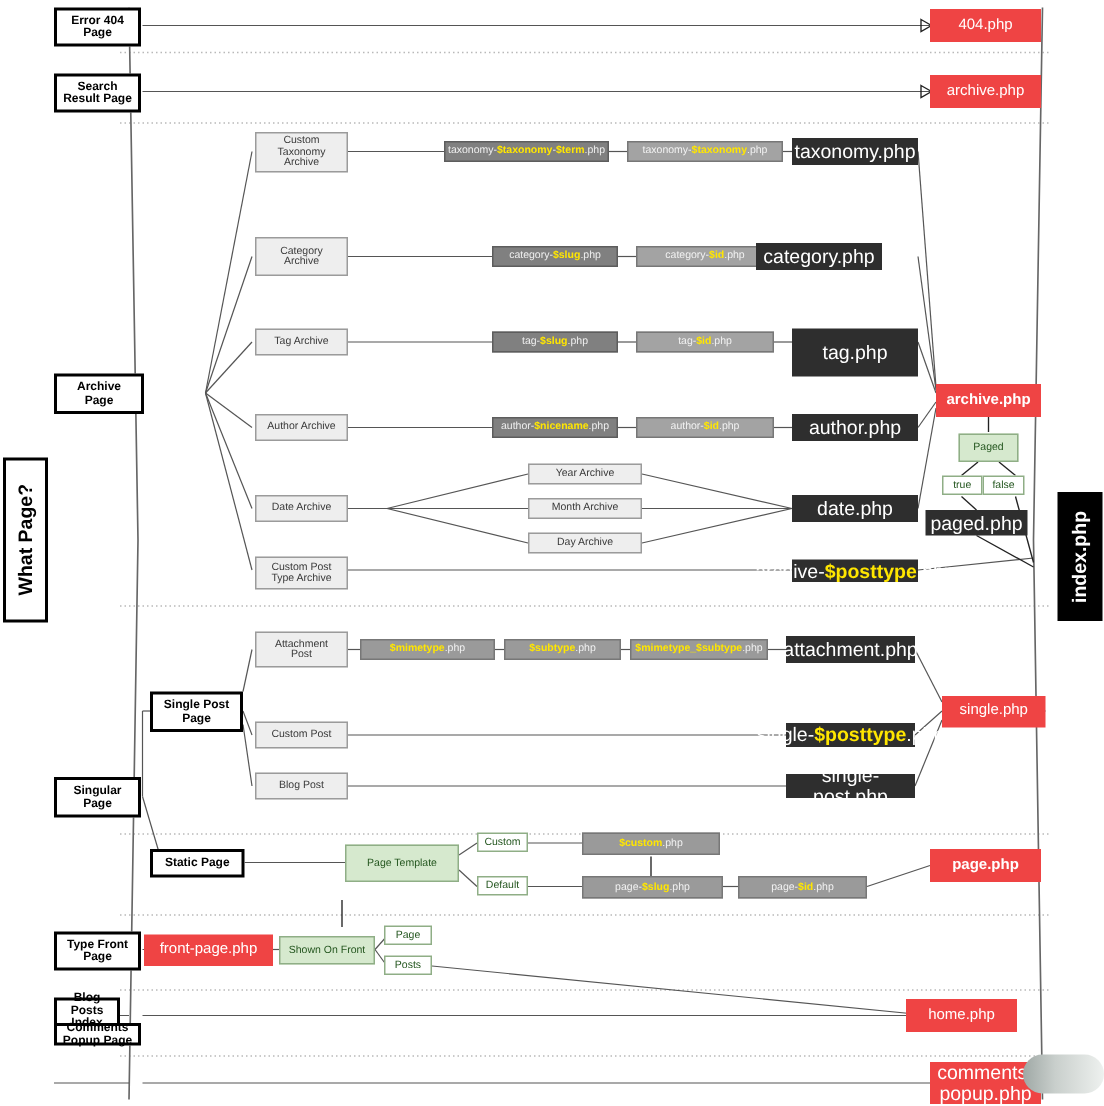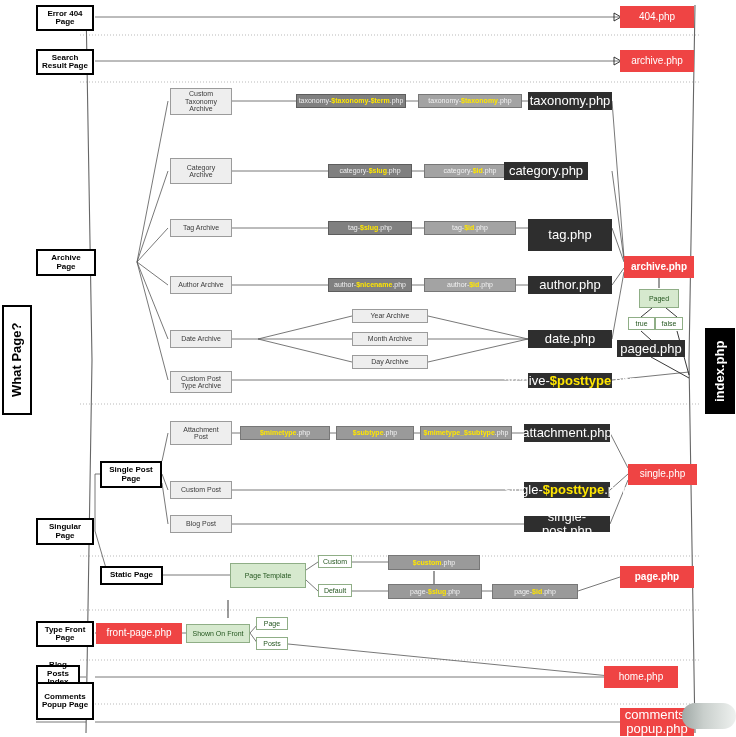--- a/index.html
+++ b/index.html
@@ -354,21 +354,21 @@
     <span>Posts</span>
     </div>
 
   <div class="node q" style="left:36px;top:665px;width:44px;height:26px;white-space:pre-line;">
     <span>Blog Posts
 Index Page</span></div>
   <div class="node tpl" style="left:604px;top:666px;width:74px;height:22px;">
     <span>home.php</span>
     </div>
 
-  <div class="node q" style="left:36px;top:682px;width:58px;height:38px;white-space:pre-line;">
+  <div class="node q" style="left:36px;top:682px;width:58px;height:15px;white-space:pre-line;">
     <span>Comments
 Popup Page</span></div>
   <div class="node tpl small" style="left:620px;top:708px;width:74px;height:28px;">
     <span>comments-popup.php</span>
     </div>
 
   <div id="corner"></div>
 </div>
 
 </body></html>

